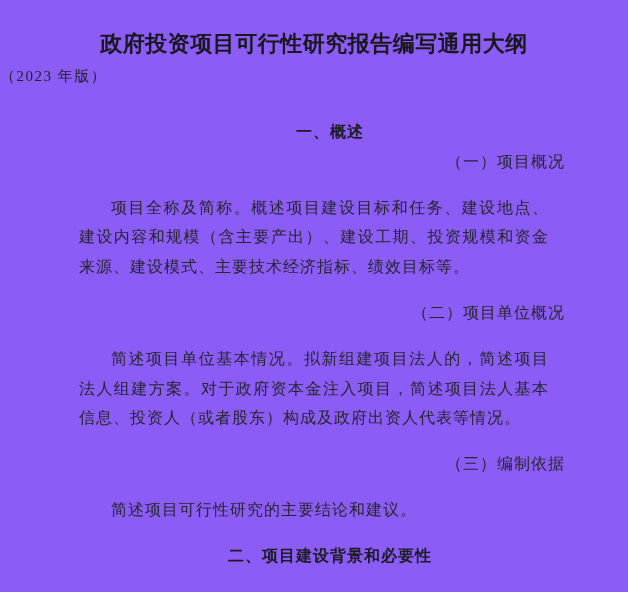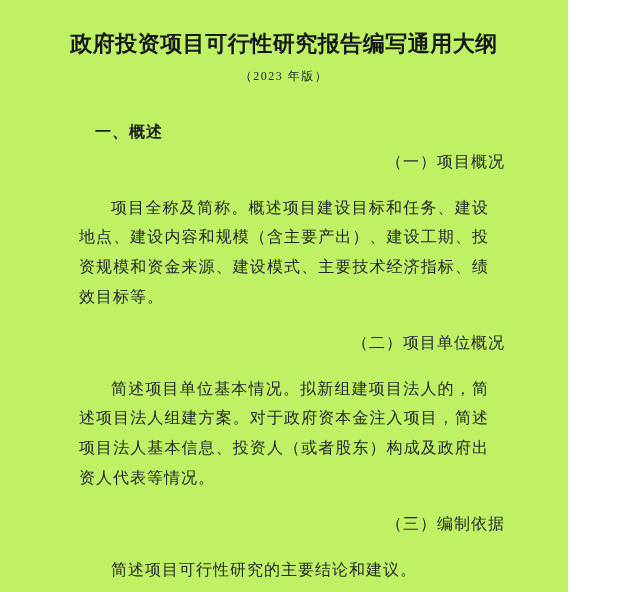--- a/index.html
+++ b/index.html
@@ -4,63 +4,62 @@
 <style>
   html, body { margin: 0; padding: 0; }
   body {
     width: 628px;
     height: 592px;
     background: #ffffff;
     overflow: hidden;
     color: #1f1f23;
   }
   .page {
-    width: 568px;
+    width: 628px;
     height: 592px;
-    background: #bef264;
+    background: #8b5cf6;
     position: relative;
     box-sizing: border-box;
   }
   .doc-title {
     font-family: "Liberation Serif", serif;
     font-weight: bold;
     font-size: 22px;
     line-height: 26px;
     letter-spacing: 0.5px;
     text-align: center;
     margin: 0;
     padding-top: 31px;
     color: #18181c;
   }
   .doc-subtitle {
     font-family: "Liberation Serif", serif;
-    font-size: 12px;
+    font-size: 15px;
     line-height: 20px;
     letter-spacing: 1.5px;
-    text-align: center;
     margin-top: 9px;
     color: #22222a;
   }
   .doc-body {
     margin: 31px 63px 0 63px;
     font-family: "Liberation Serif", serif;
     font-size: 16px;
     line-height: 29.8px;
     letter-spacing: 1px;
     text-align: justify;
     color: #26262c;
   }
   .sec-heading {
     font-family: "Liberation Sans", sans-serif;
     font-weight: bold;
     font-size: 16px;
     line-height: 29.8px;
     margin: 0;
     text-indent: 2em;
-    text-align: left;
+    text-align: center;
     color: #1c1c22;
   }
   .sub-heading {
     font-family: "Liberation Serif", serif;
     font-weight: normal;
     font-size: 16px;
     line-height: 29.8px;
     margin: 0;
     text-indent: 2em;
     text-align: right;

